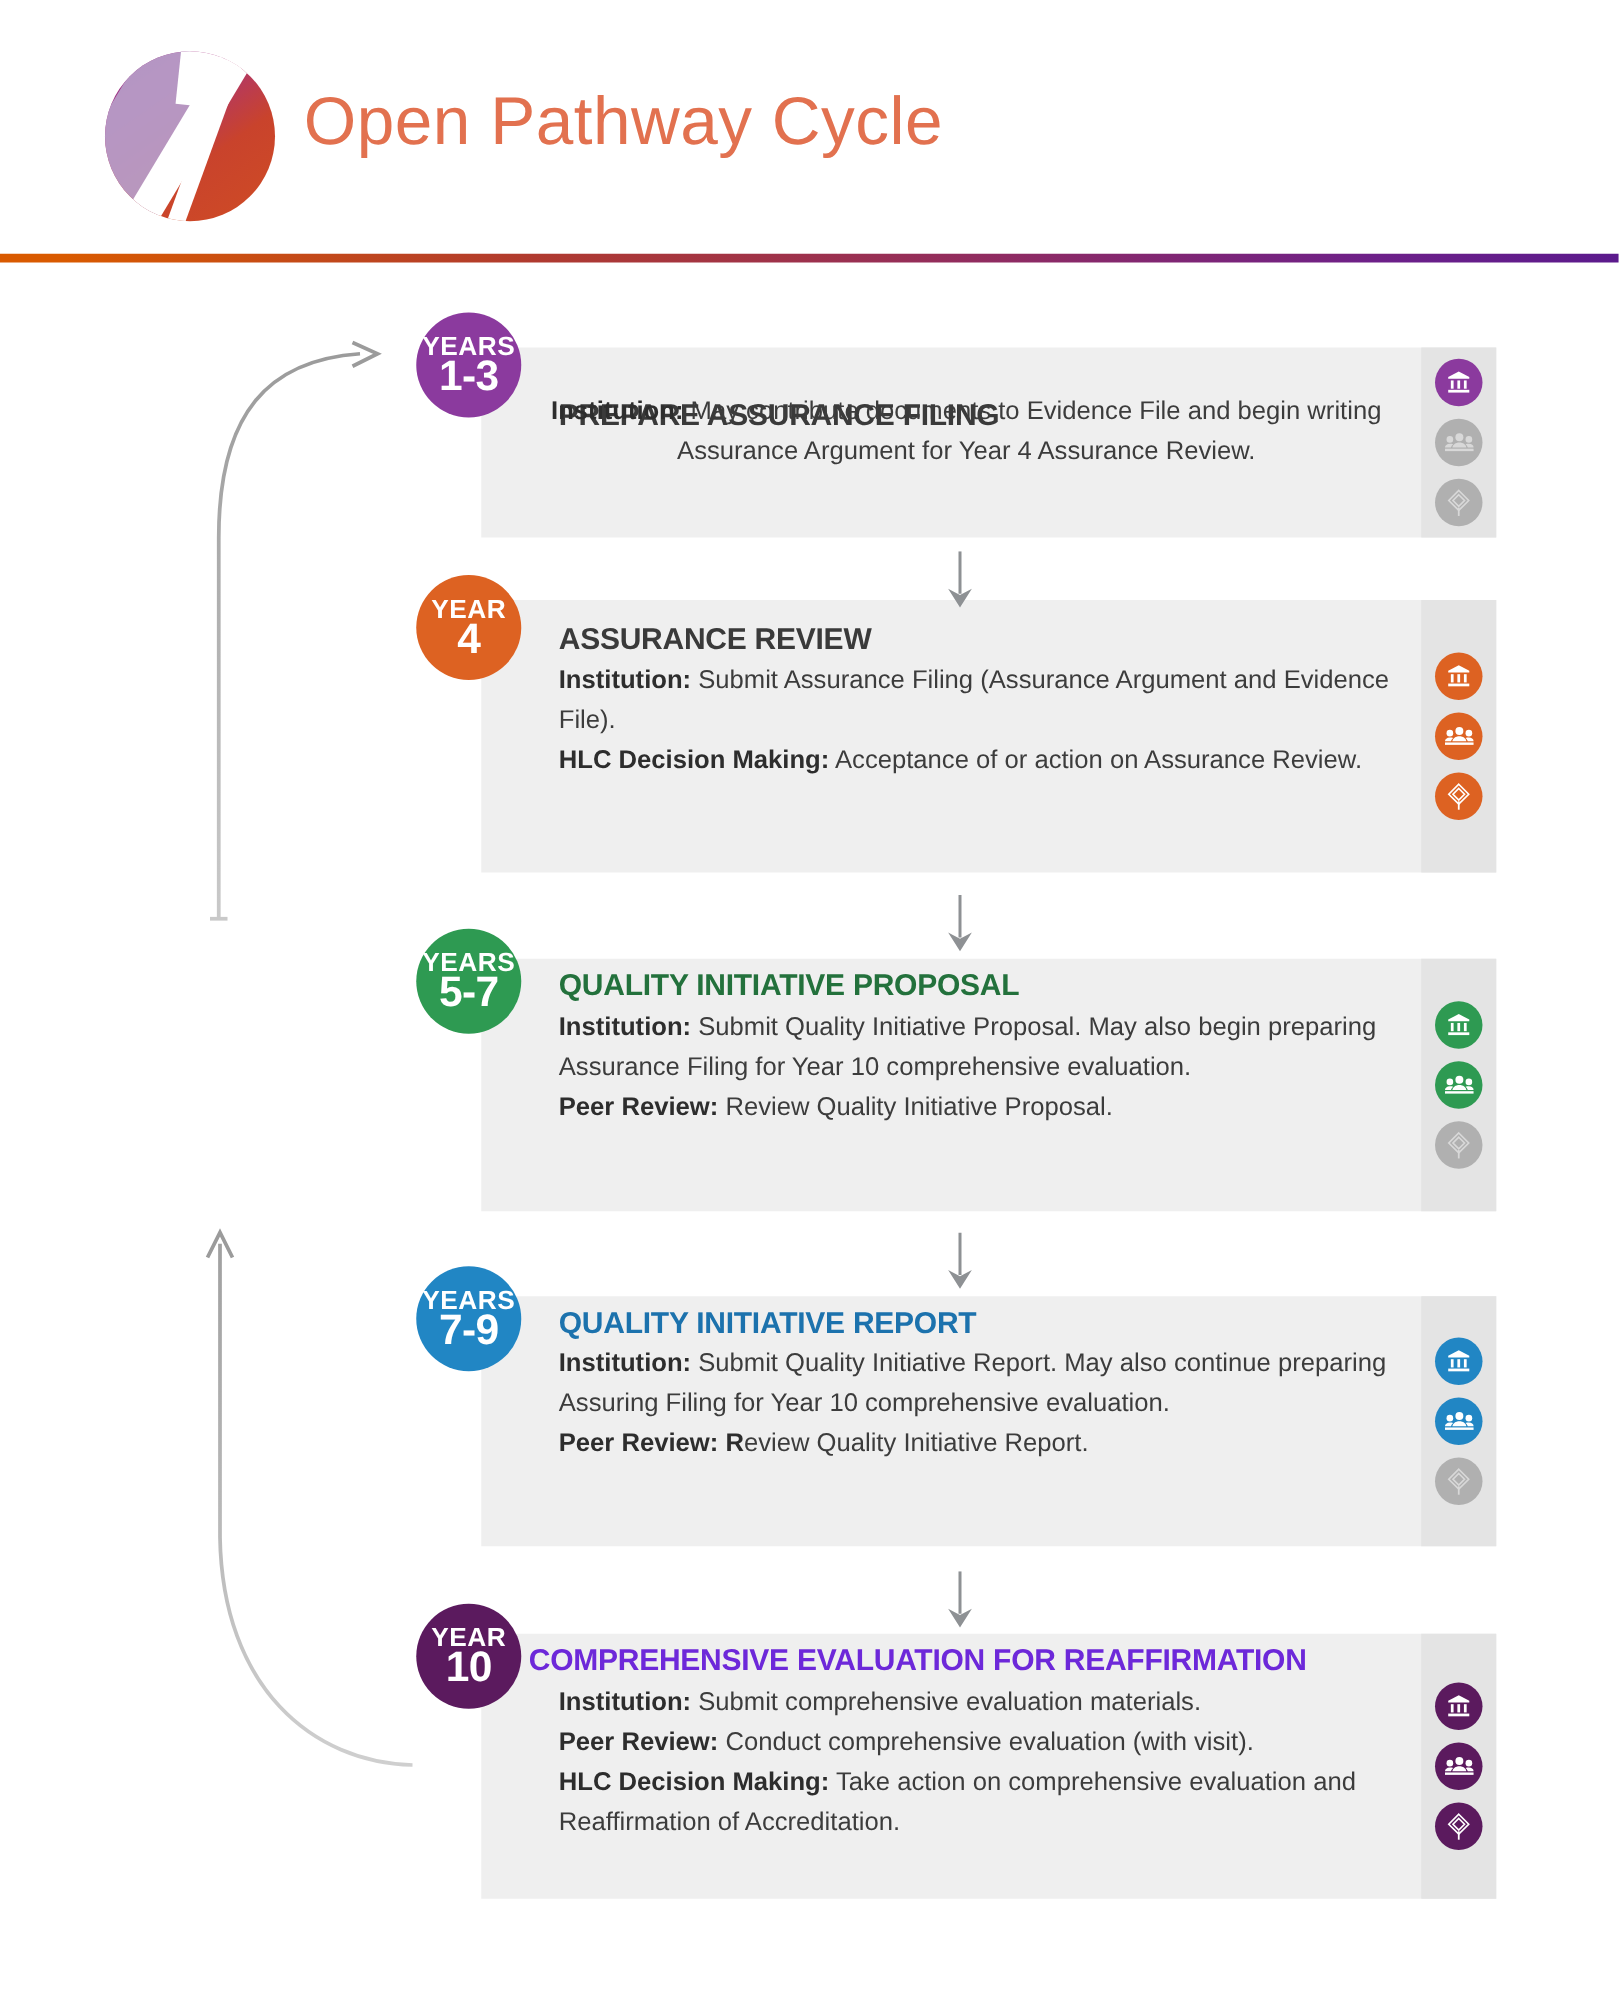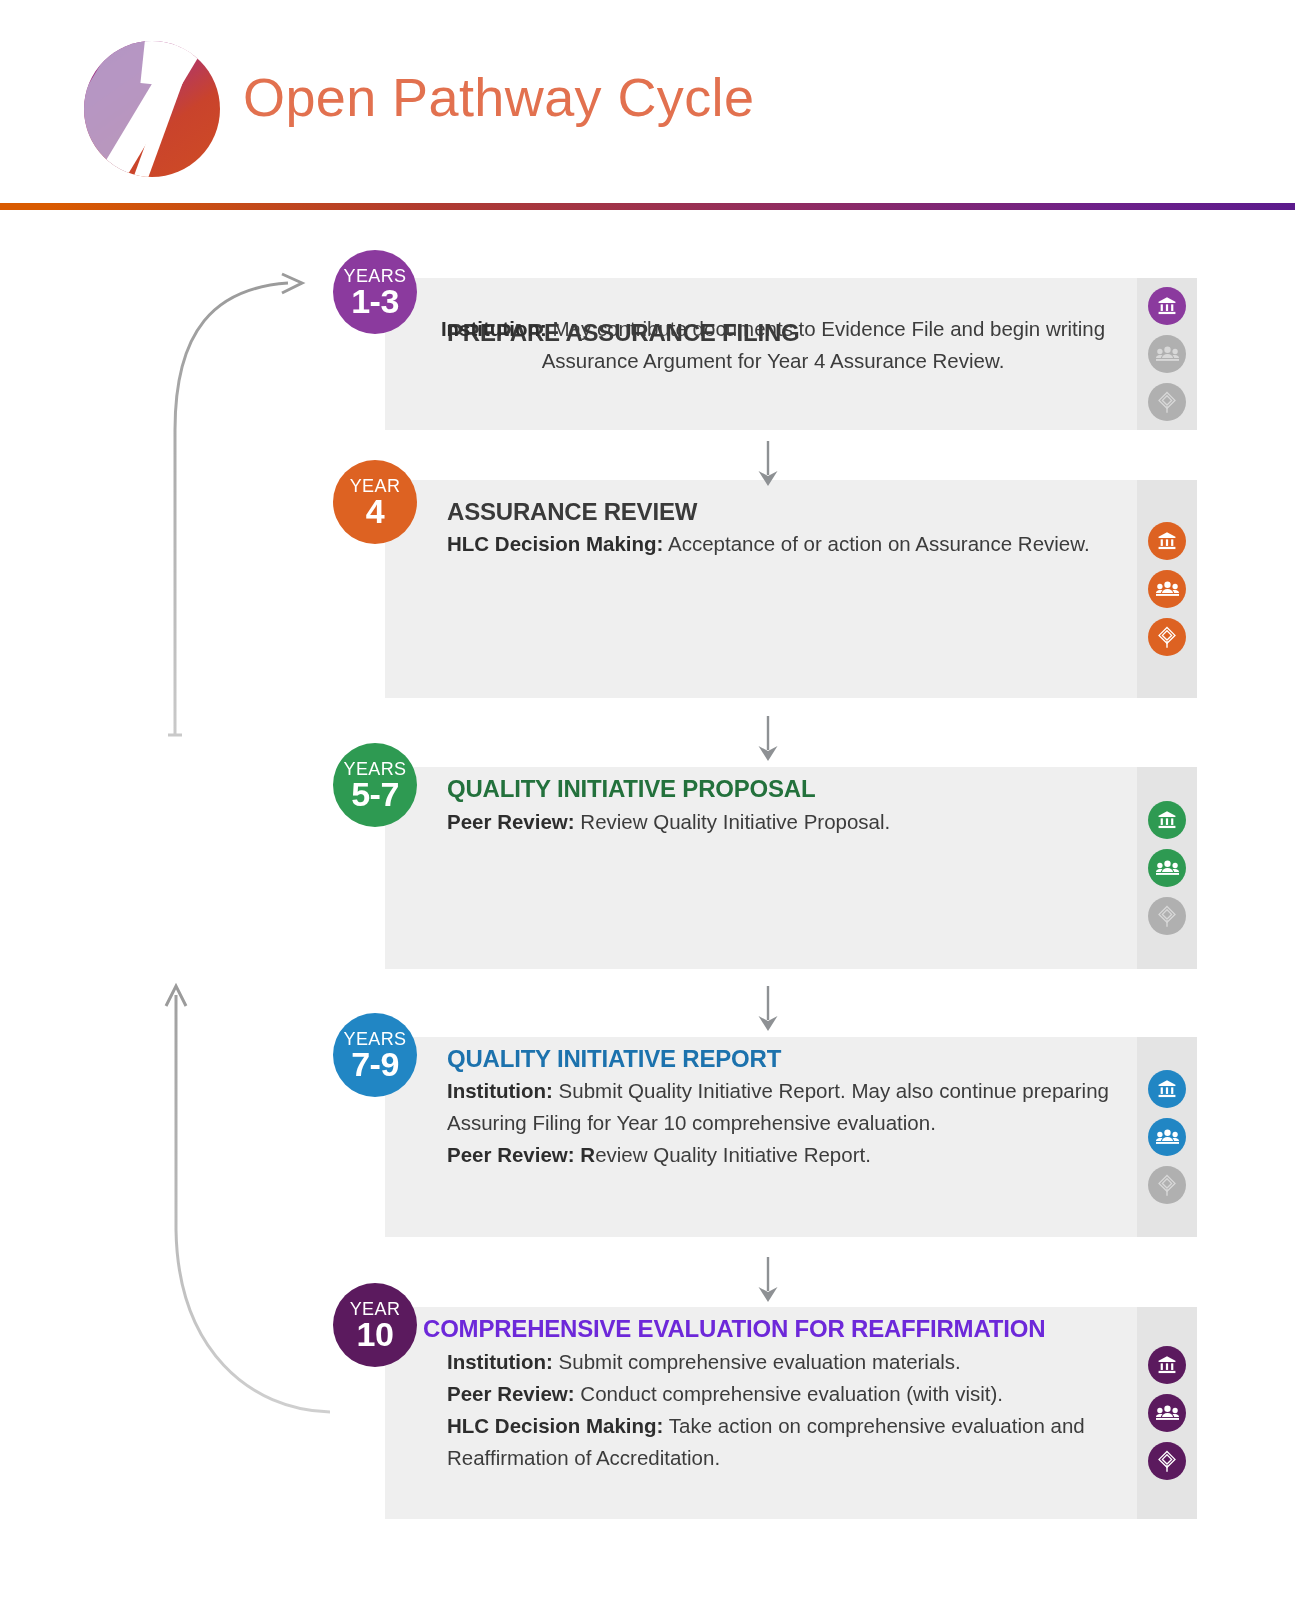--- a/index.html
+++ b/index.html
@@ -105,22 +105,22 @@
     position: absolute;
     width: 84px; height: 84px;
     border-radius: 50%;
     color: #ffffff;
     text-align: center;
     z-index: 4;
   }
   .badge .b-top {
     position: absolute;
     left: 0; right: 0; top: 17px;
-    font-size: 18px;
-    font-weight: 400;
+    font-size: 21px;
+    font-weight: 700;
     letter-spacing: .4px;
     line-height: 1;
   }
   .badge .b-num {
     position: absolute;
     left: 0; right: 0; top: 34px;
     font-size: 34px;
     font-weight: 700;
     letter-spacing: -.5px;
     line-height: 1;
@@ -256,20 +256,21 @@
             <svg width="22" height="23" viewBox="0 0 24 26" aria-hidden="true">
               <path fill="none" stroke="#ffffff" stroke-width="1.5" d="M12 1.6 21 10.6 12 19.6 3 10.6z"></path>
               <path fill="none" stroke="#ffffff" stroke-width="1.5" d="M12 5.4 17.2 10.6 12 15.8 6.8 10.6z"></path>
               <rect x="11.2" y="17" width="1.6" height="7.6" fill="#ffffff"></rect>
             </svg>
           </div>
         </div>
       </div>
       <div class="p-title" style="top: 293px; left: 447px; color: rgb(58, 58, 58);">ASSURANCE REVIEW</div>
       <div class="p-lines" style="top: 323px; left: 447px;">
+        <div><span class="lbl">Institution:</span><span> Submit Assurance Filing (Assurance Argument and Evidence File).</span></div>
         <div><span class="lbl">HLC Decision Making:</span><span> Acceptance of or action on Assurance Review.</span></div>
       </div>
       <div class="badge" style="top: 255px; left: 333px; background: rgb(221, 98, 34);">
         <div class="b-top">YEAR</div>
         <div class="b-num">4</div>
       </div>
       <div class="panel" style="top: 562px; height: 202px;">
         <div class="iconstrip">
           <div class="ic" style="top: 34px; background: rgb(46, 154, 82);">
             <svg width="22" height="22" viewBox="0 0 24 24" aria-hidden="true">
@@ -295,20 +296,21 @@
             <svg width="22" height="23" viewBox="0 0 24 26" aria-hidden="true">
               <path fill="none" stroke="#d8d8d8" stroke-width="1.5" d="M12 1.6 21 10.6 12 19.6 3 10.6z"></path>
               <path fill="none" stroke="#d8d8d8" stroke-width="1.5" d="M12 5.4 17.2 10.6 12 15.8 6.8 10.6z"></path>
               <rect x="11.2" y="17" width="1.6" height="7.6" fill="#d8d8d8"></rect>
             </svg>
           </div>
         </div>
       </div>
       <div class="p-title" style="top: 570px; left: 447px; color: rgb(35, 113, 60);">QUALITY INITIATIVE PROPOSAL</div>
       <div class="p-lines" style="top: 601px; left: 447px;">
+        <div><span class="lbl">Institution:</span><span> Submit Quality Initiative Proposal. May also begin preparing Assurance Filing for Year 10 comprehensive evaluation.</span></div>
         <div><span class="lbl">Peer Review:</span><span> Review Quality Initiative Proposal.</span></div>
       </div>
       <div class="badge" style="top: 538px; left: 333px; background: rgb(46, 154, 82);">
         <div class="b-top">YEARS</div>
         <div class="b-num">5-7</div>
       </div>
       <div class="panel" style="top: 832px; height: 200px;">
         <div class="iconstrip">
           <div class="ic" style="top: 33px; background: rgb(33, 134, 196);">
             <svg width="22" height="22" viewBox="0 0 24 24" aria-hidden="true">

